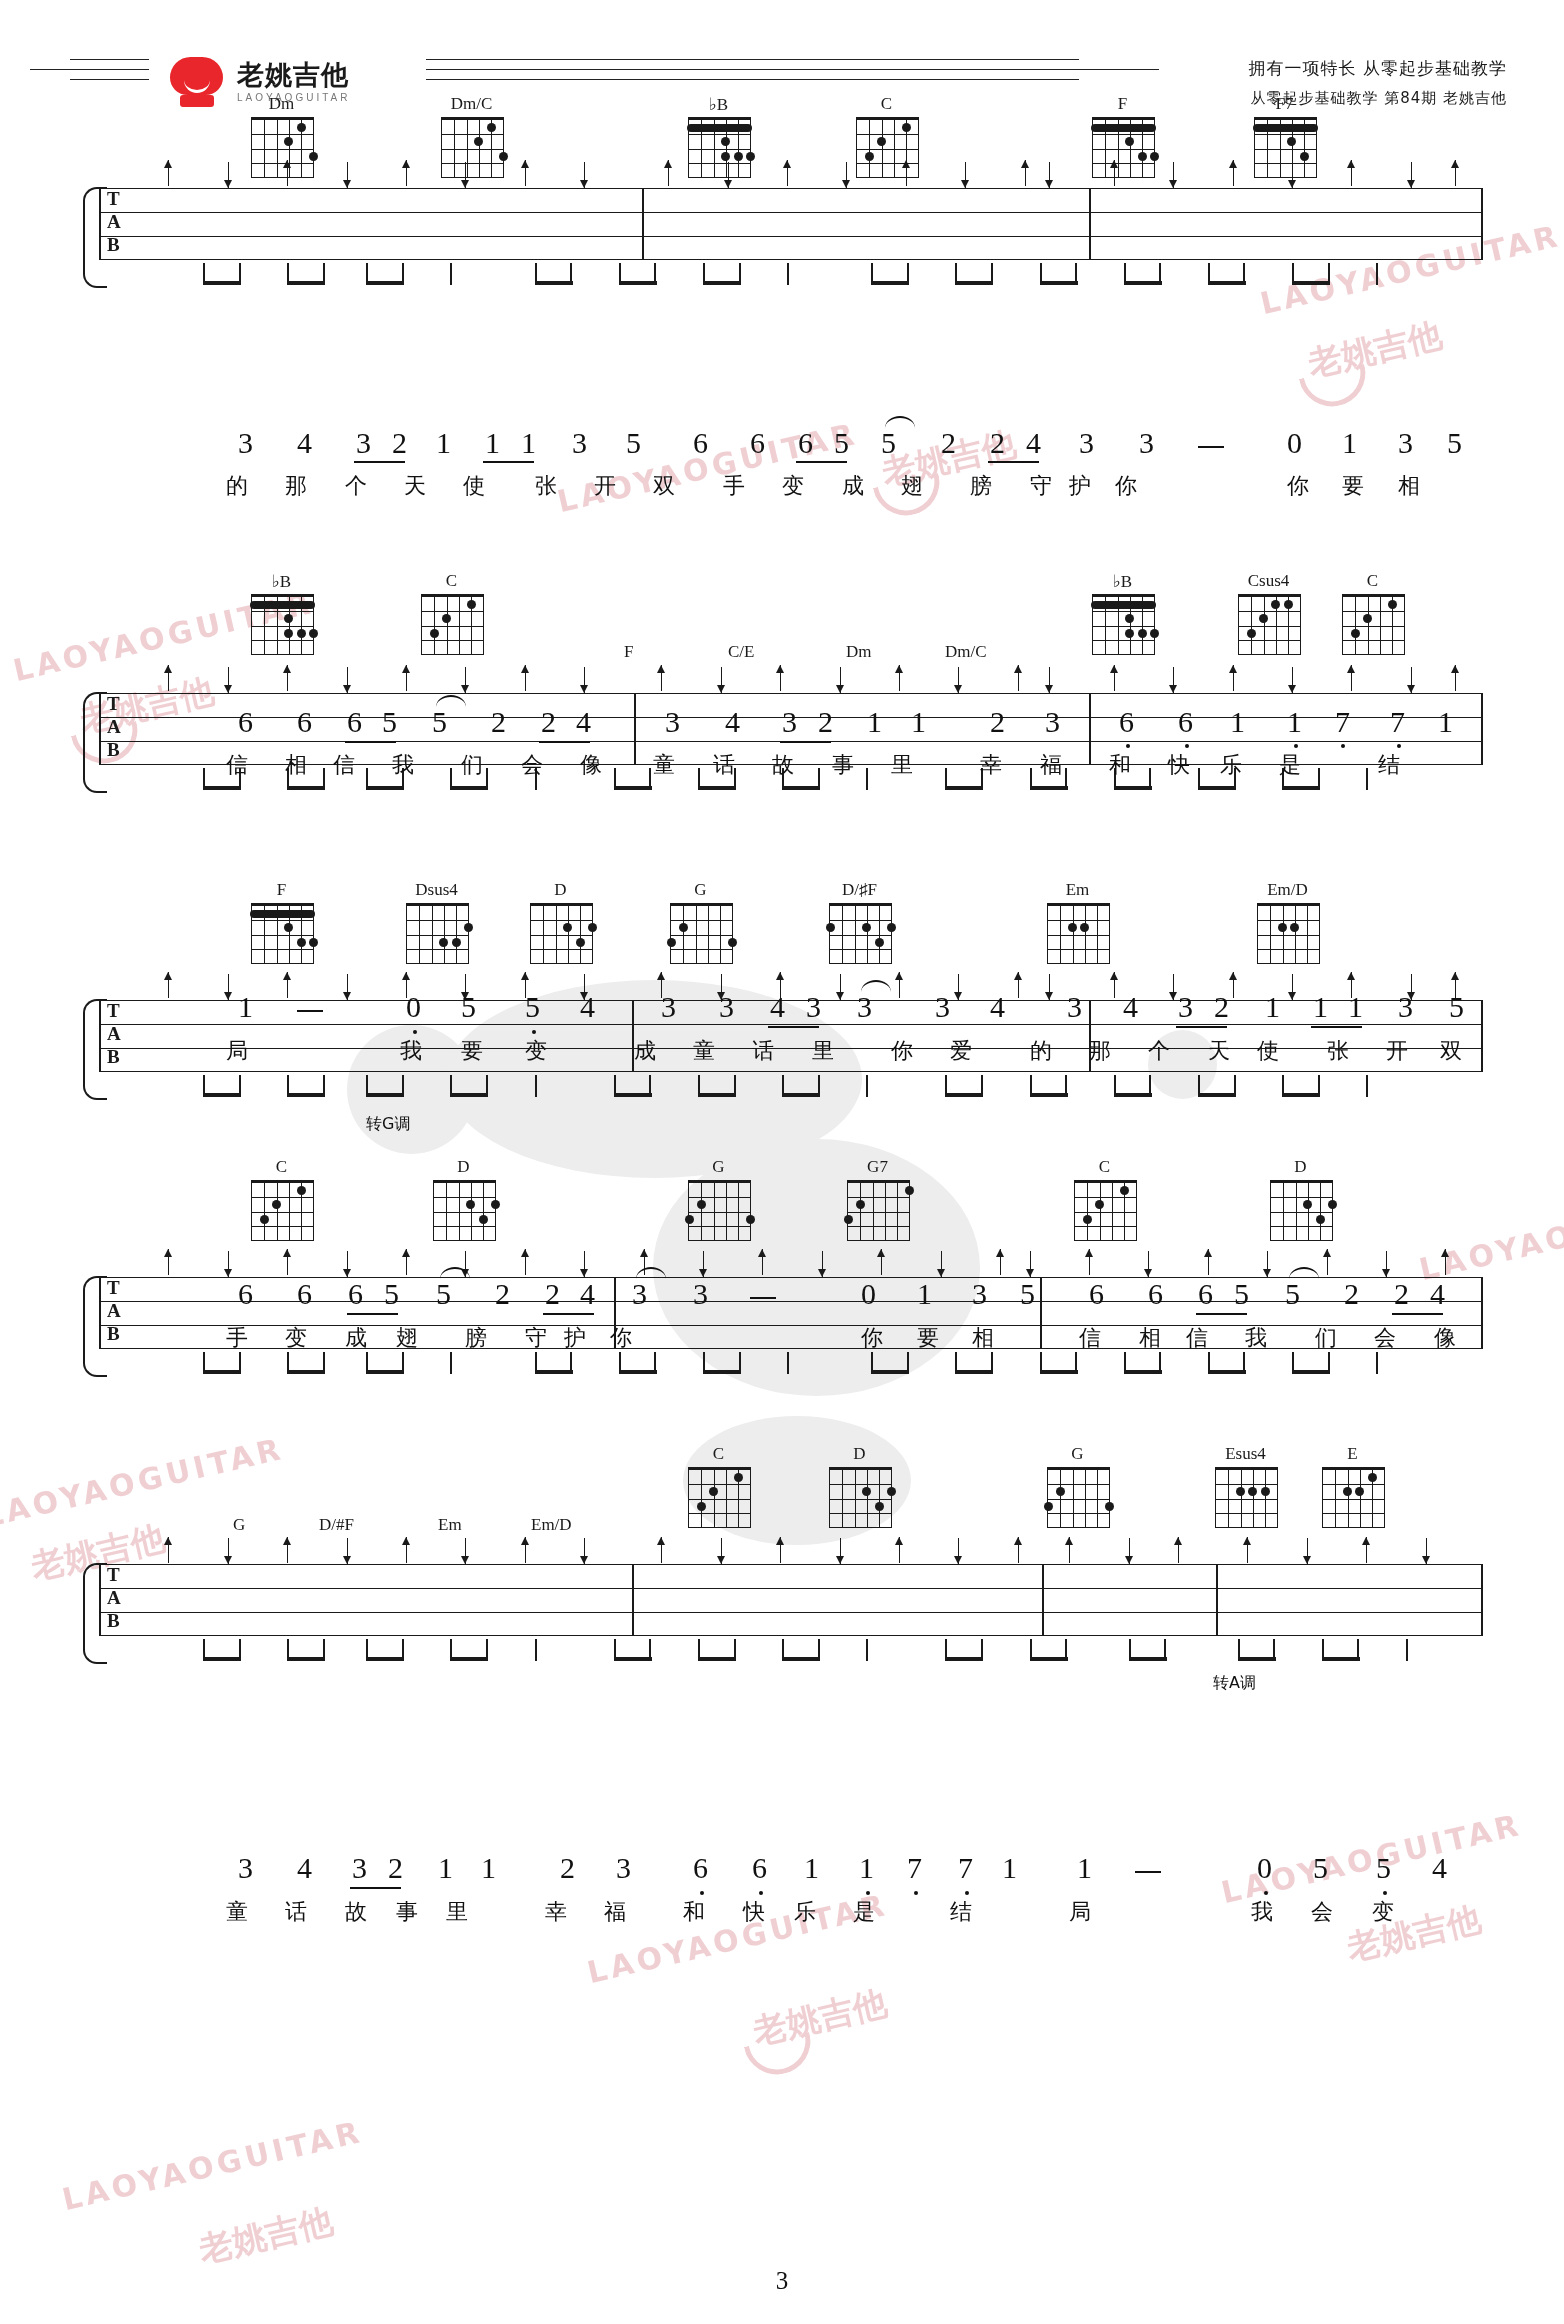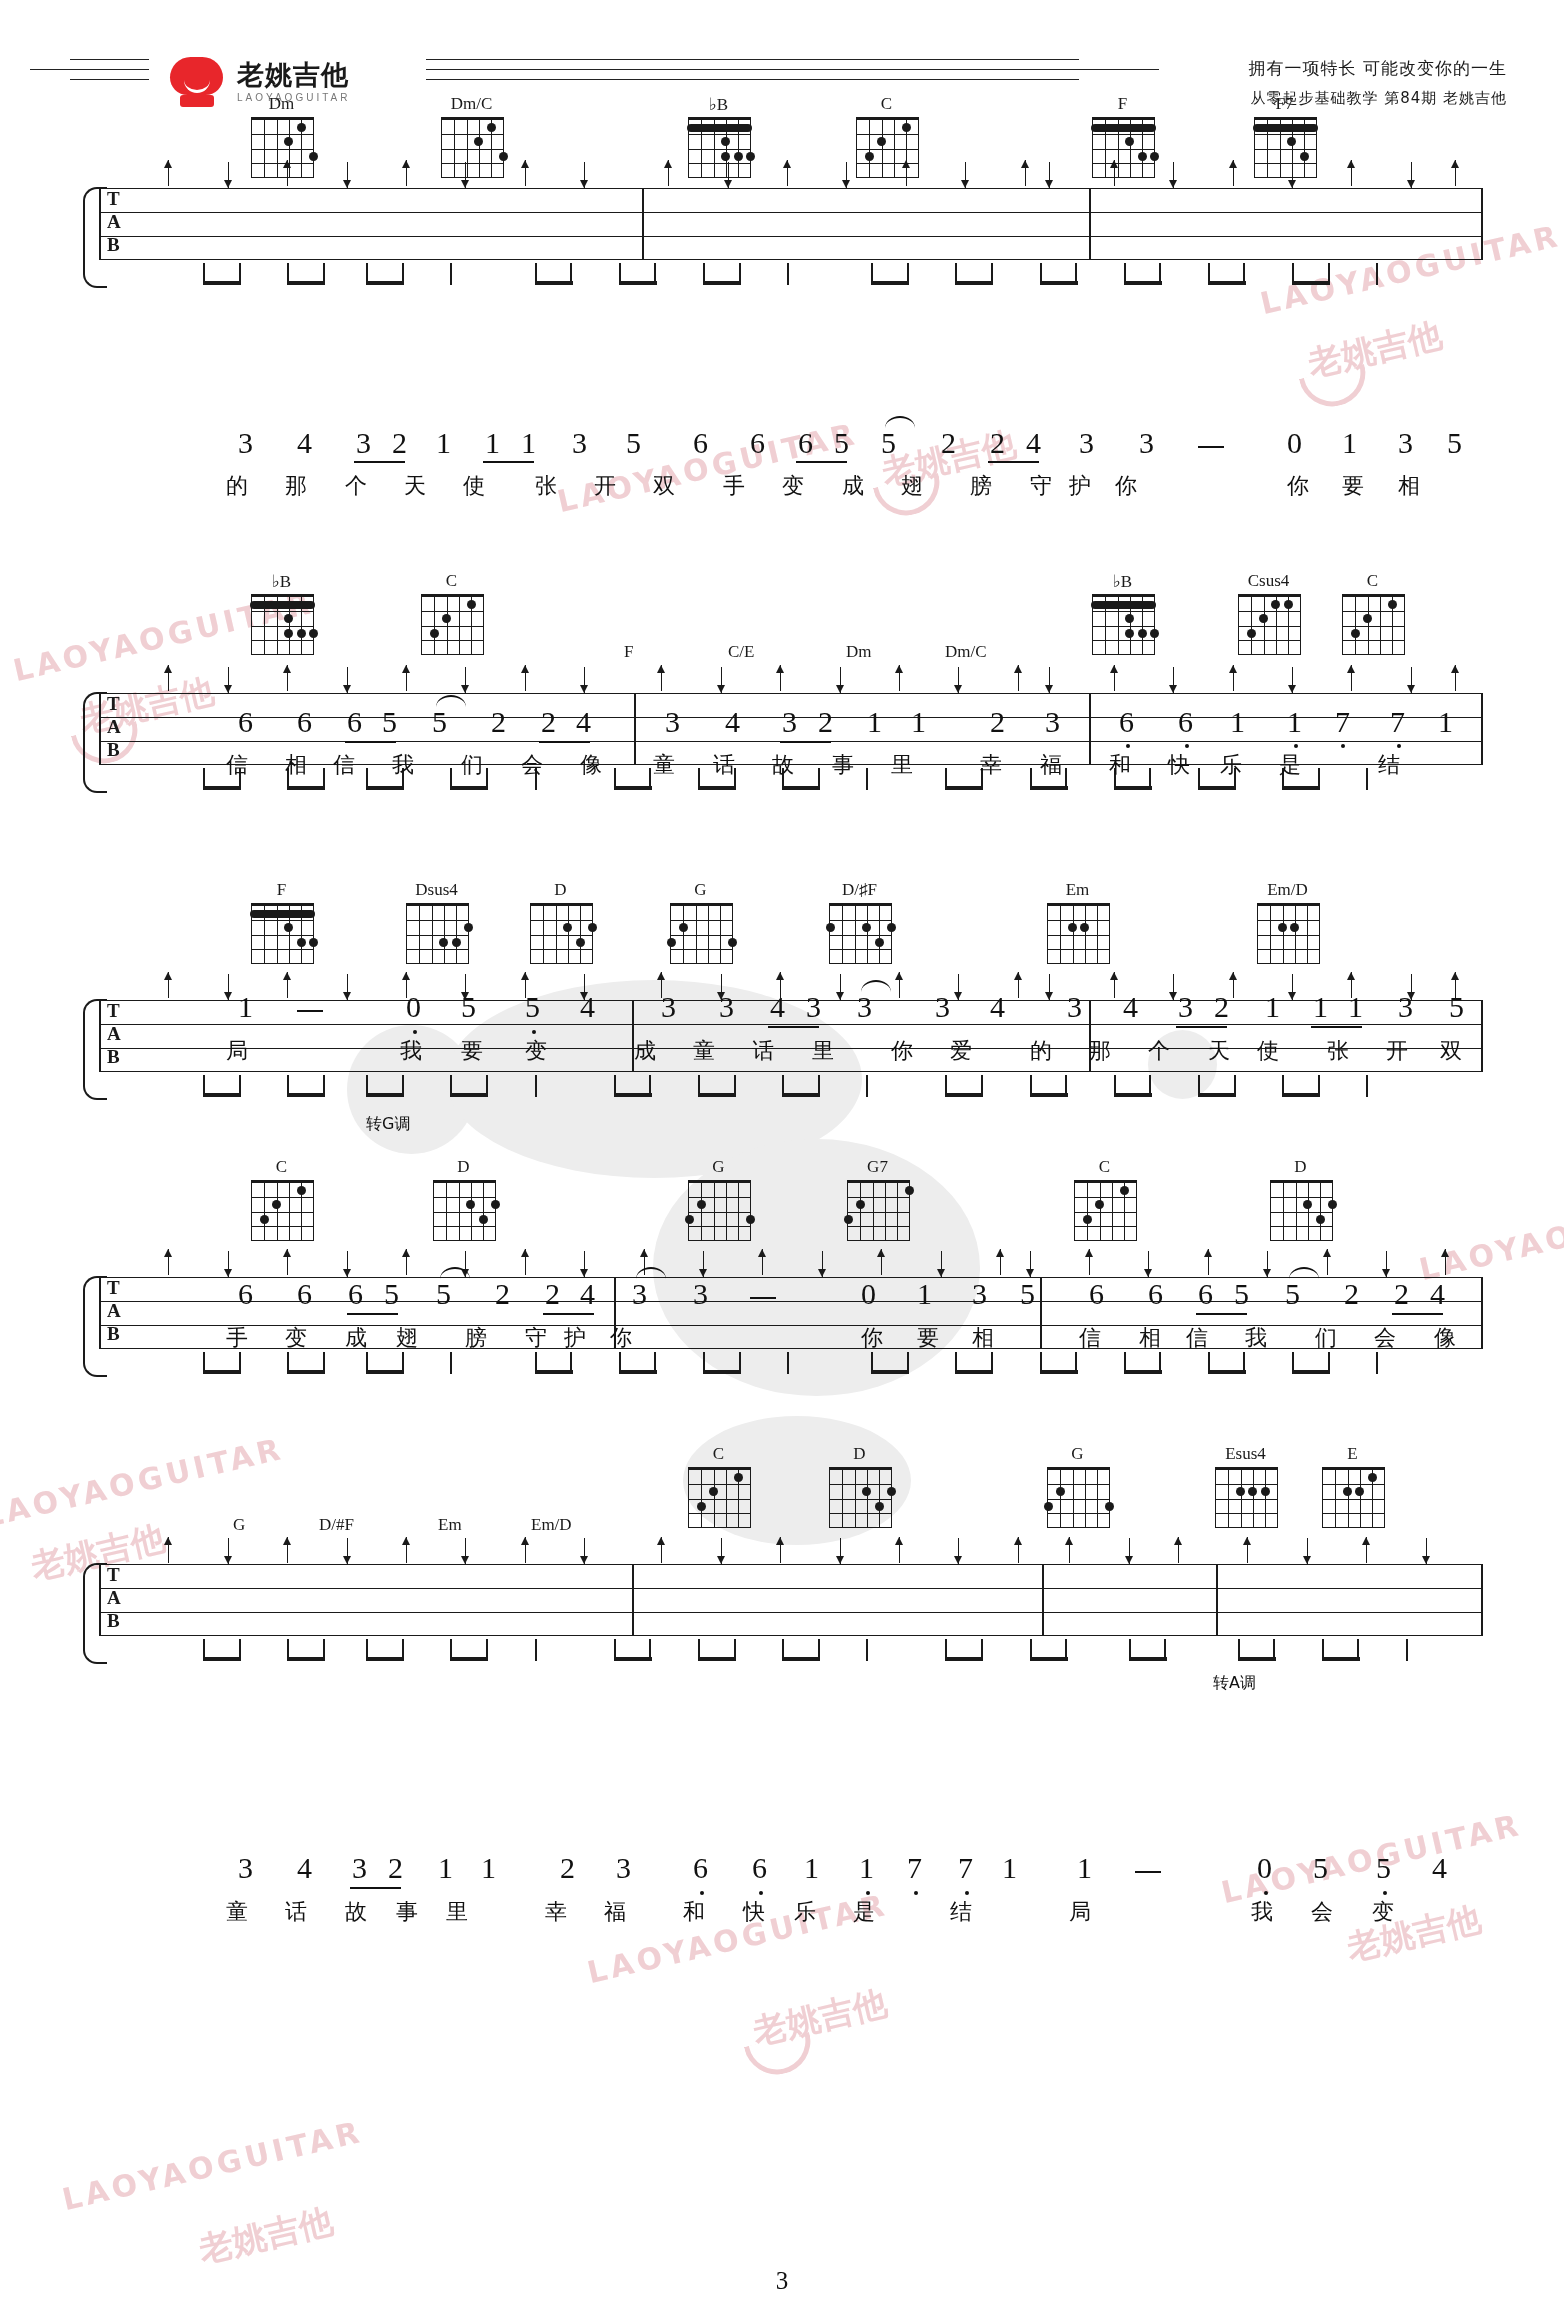--- a/index.html
+++ b/index.html
@@ -105,21 +105,21 @@
       <div class="logo-cn">老姚吉他</div>
       <div class="logo-en">LAOYAOGUITAR</div>
     </div>
   </div>
   <div class="rule-right">
       <i></i>
       <i></i>
       <i></i>
     </div>
   <div class="head-txt">
-    <div class="l1">拥有一项特长  可能改变你的一生</div>
+    <div class="l1">拥有一项特长  从零起步基础教学</div>
     <div class="l2">从零起步基础教学  第84期  老姚吉他</div>
   </div>
 </div>
 
 <div class="blob" style="left:347px;top:1025px;width:129px;height:129px;"></div>
 <div class="blob" style="left:446px;top:980px;width:416px;height:198px;"></div>
 <div class="blob" style="left:653px;top:1139px;width:327px;height:257px;"></div>
 <div class="blob" style="left:1148px;top:1030px;width:69px;height:69px;"></div>
 <div class="blob" style="left:683px;top:1416px;width:228px;height:129px;"></div>
 

